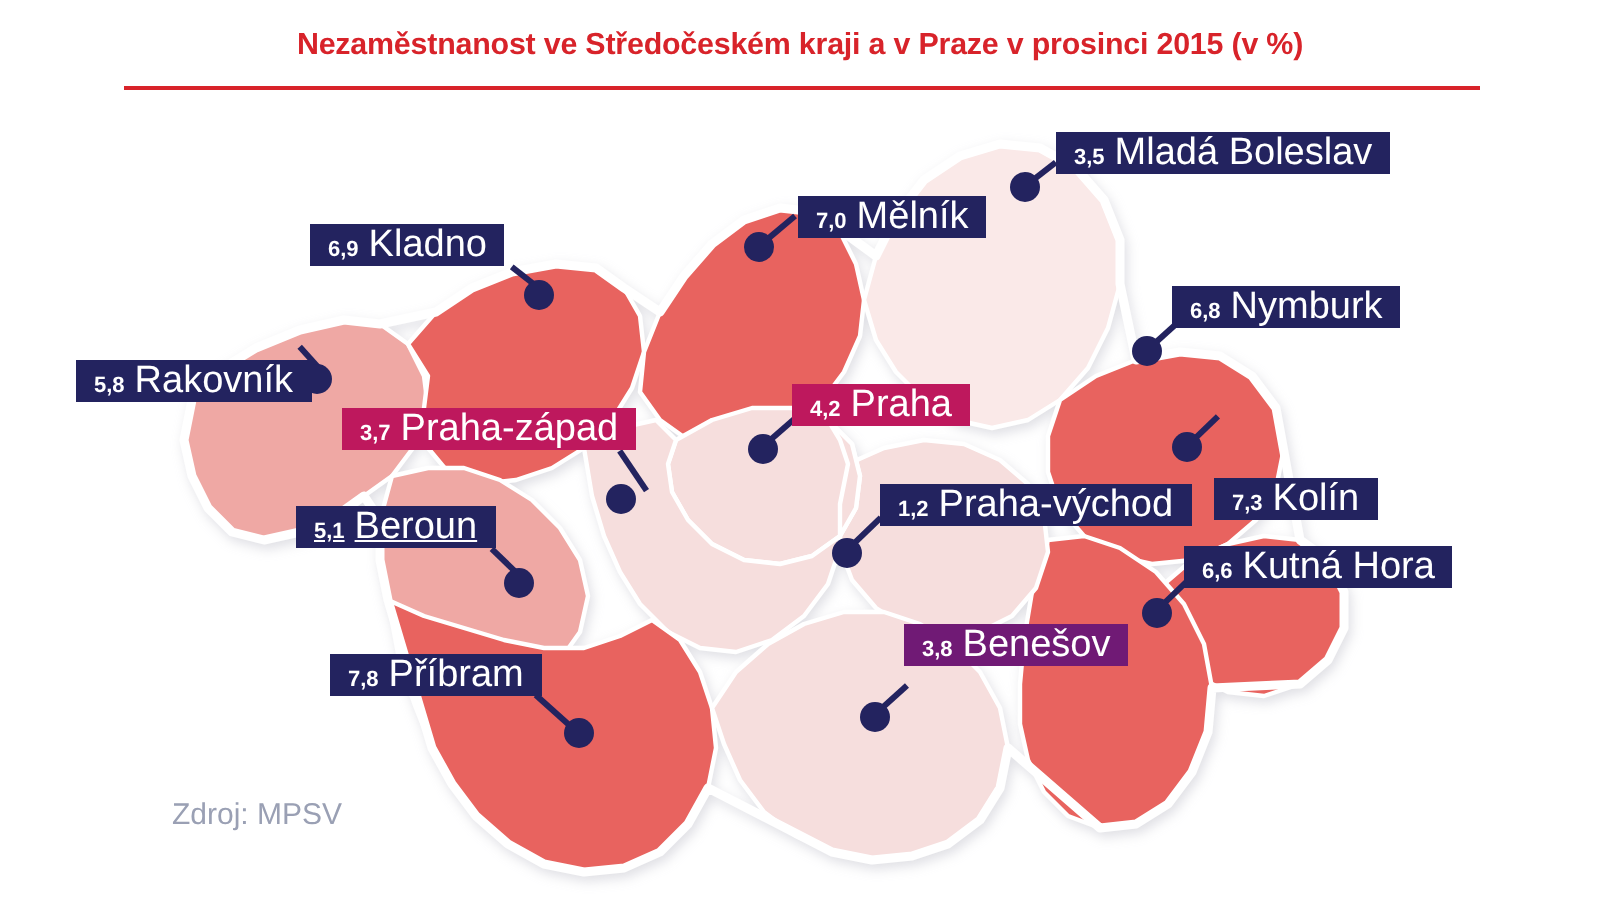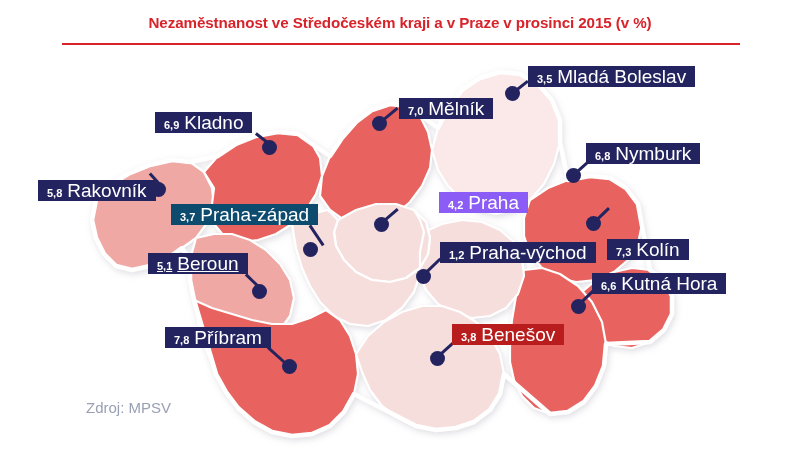--- a/index.html
+++ b/index.html
@@ -220,29 +220,29 @@
       <div class="callout-line" style="left: 593px; top: 170px; width: 22px; transform: rotate(-44deg); background: rgb(35, 35, 95);"></div>
       <div class="callout-dot" style="left: 586px; top: 164px; background: rgb(35, 35, 95);"></div>
       <div class="callout-box" style="left: 607px; top: 139px; background: rgb(35, 35, 95); color: rgb(255, 255, 255); margin-top: 48px;">
         <span class="callout-value">7,3</span><span class="callout-name">Kolín</span>
       </div>
     </div>
 
     <div class="callout">
       <div class="callout-line" style="left: 310px; top: 172px; width: 24px; transform: rotate(56deg); background: rgb(35, 35, 95);"></div>
       <div class="callout-dot" style="left: 303px; top: 190px; background: rgb(35, 35, 95);"></div>
-      <div class="callout-box" style="left: 171px; top: 152px; background: #0c4a6e; color: rgb(255, 255, 255);">
+      <div class="callout-box" style="left: 171px; top: 152px; background: #be185d; color: rgb(255, 255, 255);">
         <span class="callout-value">3,7</span><span class="callout-name">Praha-západ</span>
       </div>
     </div>
 
     <div class="callout">
       <div class="callout-line" style="left: 381px; top: 170px; width: 22px; transform: rotate(-41deg); background: rgb(35, 35, 95);"></div>
       <div class="callout-dot" style="left: 374px; top: 165px; background: rgb(35, 35, 95);"></div>
-      <div class="callout-box" style="left: 396px; top: 140px; background: #8b5cf6; color: rgb(255, 255, 255); margin-left: 43px;">
+      <div class="callout-box" style="left: 396px; top: 140px; background: #be185d; color: rgb(255, 255, 255);">
         <span class="callout-value">4,2</span><span class="callout-name">Praha</span>
       </div>
     </div>
 
     <div class="callout">
       <div class="callout-line" style="left: 423px; top: 222px; width: 24px; transform: rotate(-44deg); background: rgb(35, 35, 95);"></div>
       <div class="callout-dot" style="left: 416px; top: 217px; background: rgb(35, 35, 95);"></div>
       <div class="callout-box" style="left: 440px; top: 190px; background: rgb(35, 35, 95); color: rgb(255, 255, 255);">
         <span class="callout-value">1,2</span><span class="callout-name">Praha-východ</span>
       </div>
@@ -268,21 +268,21 @@
       <div class="callout-line" style="left: 268px; top: 294px; width: 24px; transform: rotate(42deg); background: rgb(35, 35, 95);"></div>
       <div class="callout-dot" style="left: 282px; top: 307px; background: rgb(35, 35, 95);"></div>
       <div class="callout-box" style="left: 165px; top: 275px; background: rgb(35, 35, 95); color: rgb(255, 255, 255);">
         <span class="callout-value">7,8</span><span class="callout-name">Příbram</span>
       </div>
     </div>
 
     <div class="callout">
       <div class="callout-line" style="left: 437px; top: 304px; width: 22px; transform: rotate(-42deg); background: rgb(35, 35, 95);"></div>
       <div class="callout-dot" style="left: 430px; top: 299px; background: rgb(35, 35, 95);"></div>
-      <div class="callout-box" style="left: 452px; top: 272px; background: #b91c1c; color: rgb(255, 255, 255);">
+      <div class="callout-box" style="left: 452px; top: 260px; background: #701a75; color: rgb(255, 255, 255);">
         <span class="callout-value">3,8</span><span class="callout-name">Benešov</span>
       </div>
     </div>
 
   </div>
 </div>
 
 <div id="source-note" style="color: rgb(154, 160, 180);">Zdroj: MPSV</div>
 
 </body></html>

